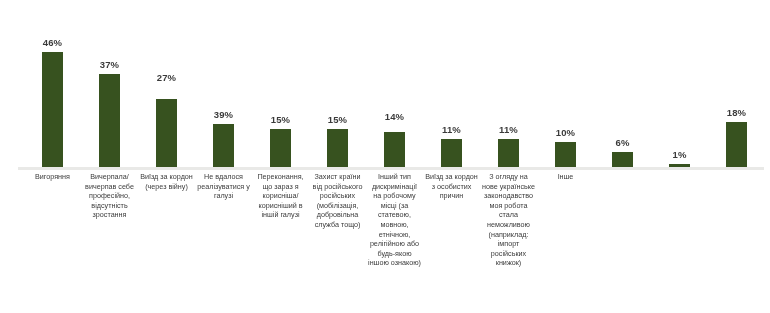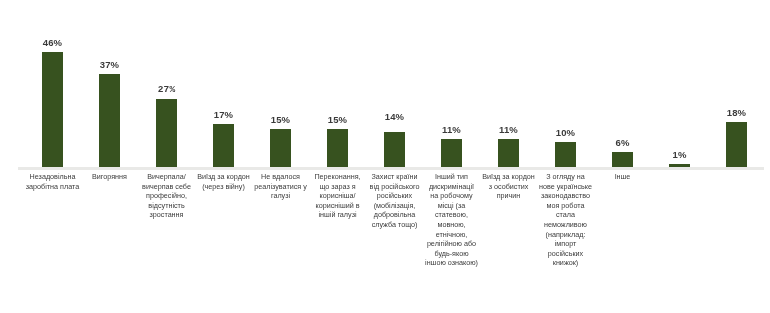--- a/index.html
+++ b/index.html
@@ -122,26 +122,26 @@
         <div class="bar-value" style="bottom: 119px; color: rgb(59, 59, 59);">46%</div>
         <div class="bar-rect" style="height: 115px; background: rgb(55, 82, 31);"></div>
       </div>
 
       <div class="bar-slot">
         <div class="bar-value" style="bottom: 97px; color: rgb(59, 59, 59);">37%</div>
         <div class="bar-rect" style="height: 93px; background: rgb(55, 82, 31);"></div>
       </div>
 
       <div class="bar-slot">
-        <div class="bar-value" style="bottom: 72px; color: rgb(59, 59, 59); font-family: Liberation Mono, monospace;">27%</div>
+        <div class="bar-value" style="bottom: 84px; color: rgb(59, 59, 59);">27%</div>
         <div class="bar-rect" style="height: 68px; background: rgb(55, 82, 31);"></div>
       </div>
 
       <div class="bar-slot">
-        <div class="bar-value" style="bottom: 47px; color: rgb(59, 59, 59);">17%</div>
+        <div class="bar-value" style="bottom: 47px; color: rgb(59, 59, 59);">39%</div>
         <div class="bar-rect" style="height: 43px; background: rgb(55, 82, 31);"></div>
       </div>
 
       <div class="bar-slot">
         <div class="bar-value" style="bottom: 42px; color: rgb(59, 59, 59);">15%</div>
         <div class="bar-rect" style="height: 38px; background: rgb(55, 82, 31);"></div>
       </div>
 
       <div class="bar-slot">
         <div class="bar-value" style="bottom: 42px; color: rgb(59, 59, 59);">15%</div>
@@ -182,21 +182,20 @@
         <div class="bar-value" style="bottom: 49px; color: rgb(59, 59, 59);">18%</div>
         <div class="bar-rect" style="height: 45px; background: rgb(55, 82, 31);"></div>
       </div>
 
     </div>
 
     <div class="baseline" style="background: rgb(233, 233, 231);"></div>
   </div>
 
   <div class="labels-row">
-    <div class="label-slot">Незадовільна заробітна плата</div>
     <div class="label-slot">Вигоряння</div>
     <div class="label-slot">Вичерпала/ вичерпав себе професійно, відсутність зростання</div>
     <div class="label-slot">Виїзд за кордон (через війну)</div>
     <div class="label-slot">Не вдалося реалізуватися у галузі</div>
     <div class="label-slot">Переконання, що зараз я корисніша/ корисніший в іншій галузі</div>
     <div class="label-slot">Захист країни від російського російських (мобілізація, добровільна служба тощо)</div>
     <div class="label-slot">Інший тип дискримінації на робочому місці (за статевою, мовною, етнічною, релігійною або будь-якою іншою ознакою)</div>
     <div class="label-slot">Виїзд за кордон з особистих причин</div>
     <div class="label-slot">З огляду на нове українське законодавство моя робота стала неможливою (наприклад: імпорт російських книжок)</div>
     <div class="label-slot">Інше</div>

